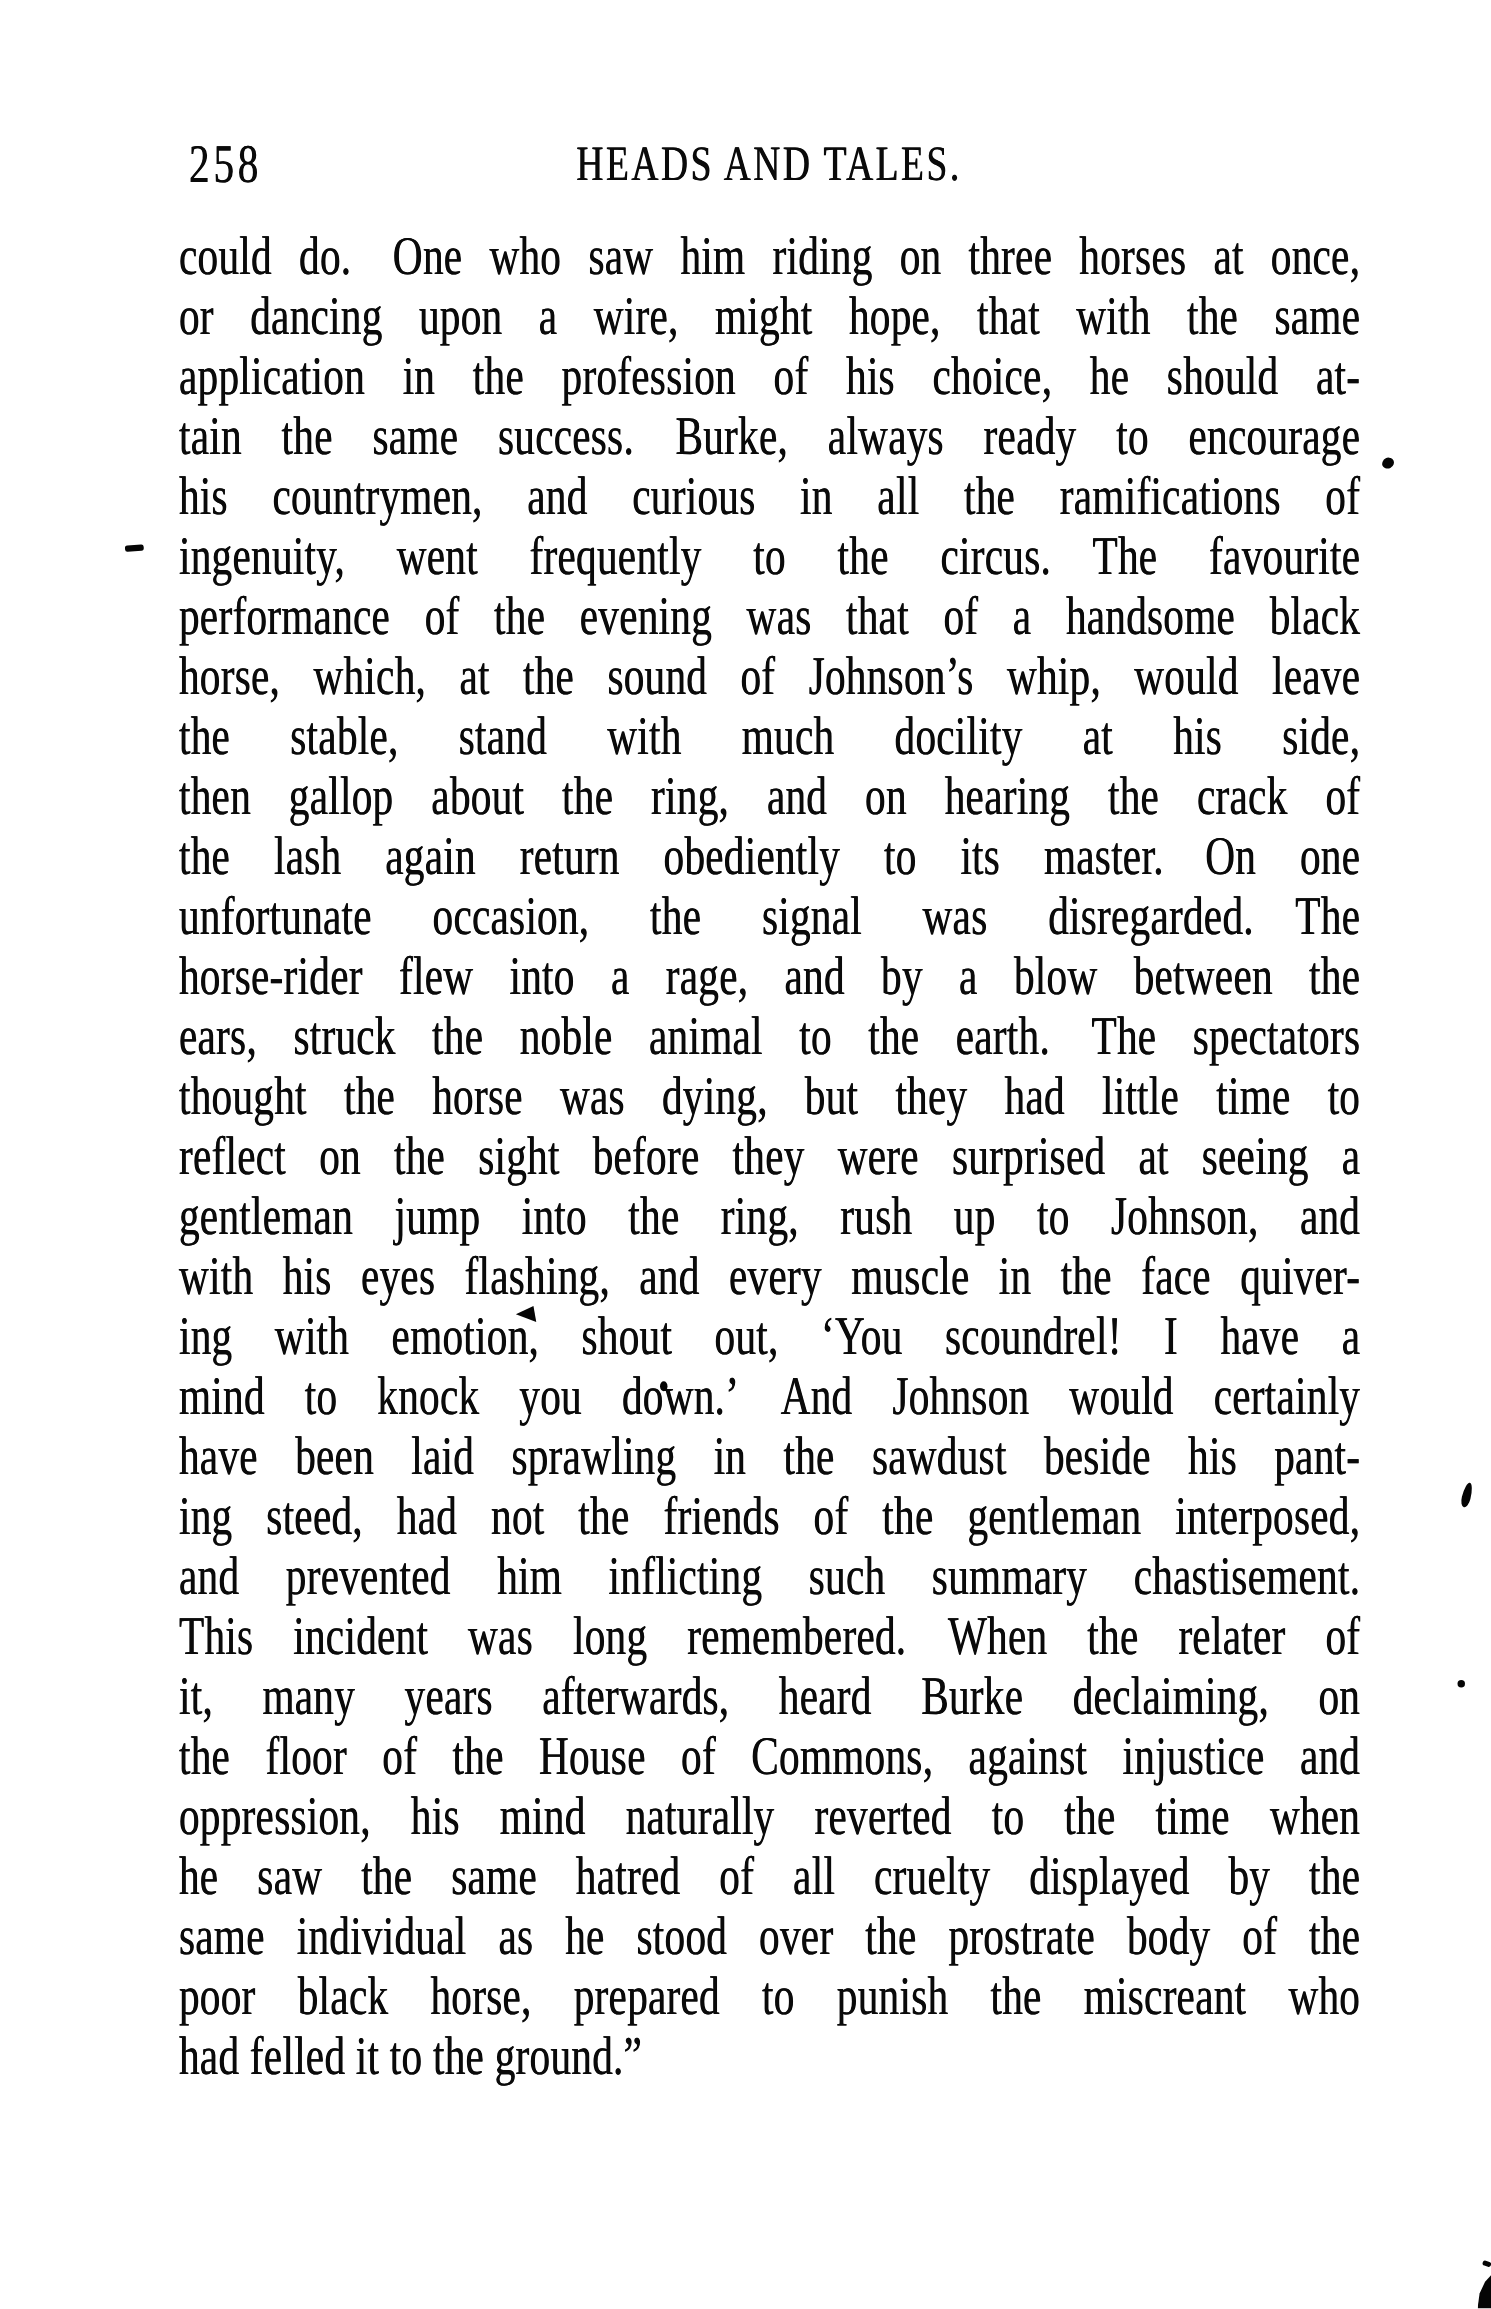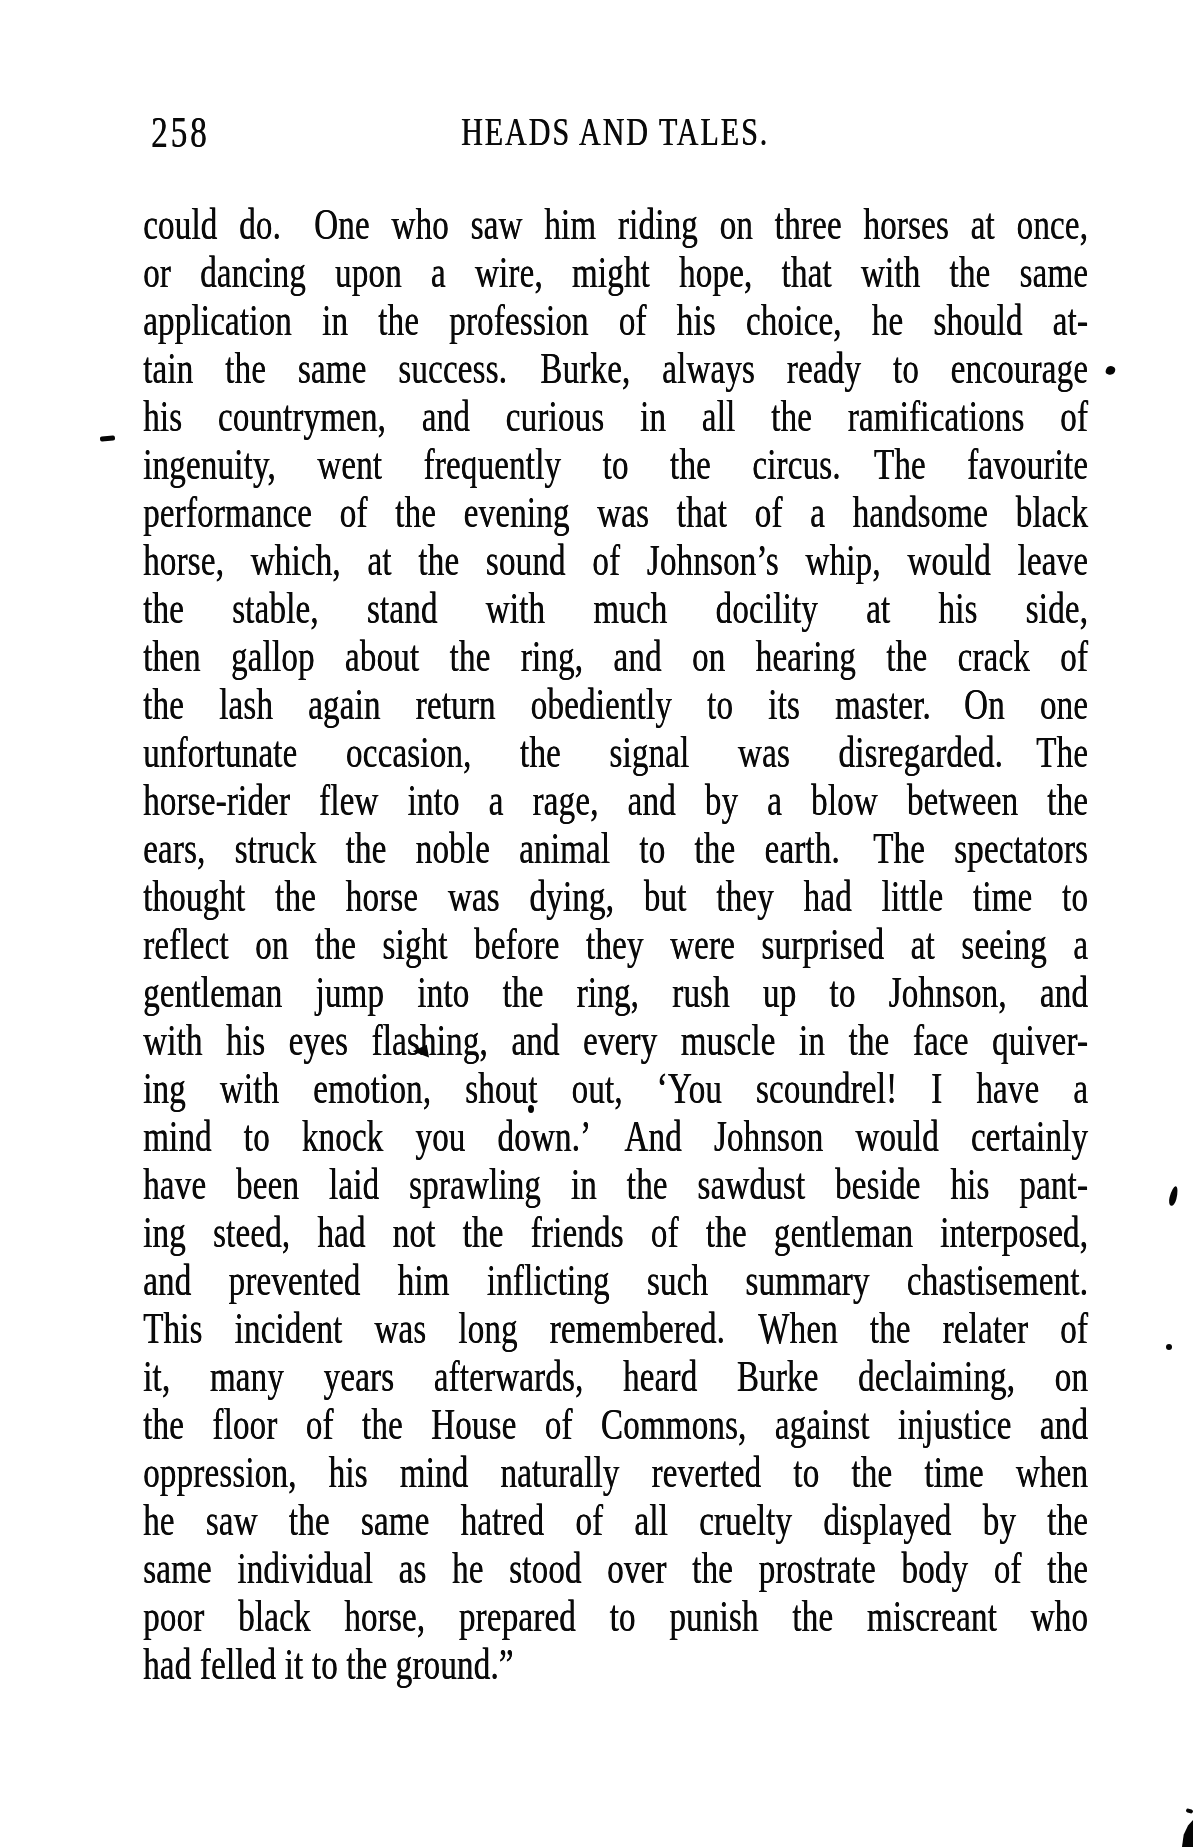--- a/index.html
+++ b/index.html
@@ -42,21 +42,20 @@
     transform-origin: 50% 50%;
     text-shadow: 0.5px 0 0 currentColor;
     white-space: nowrap;
   }
   
   #body-text {
     position: absolute;
     left: 143px;
     top: 182px;
     width: 945px;
-    margin-top: 18px;
   }
   .line {
     height: 48px;
     line-height: 48px;
     font-size: 33px;
     letter-spacing: 0.2px;
     text-align: justify;
     text-align-last: justify;
     transform: scaleY(1.32);
     transform-origin: 0 50%;

